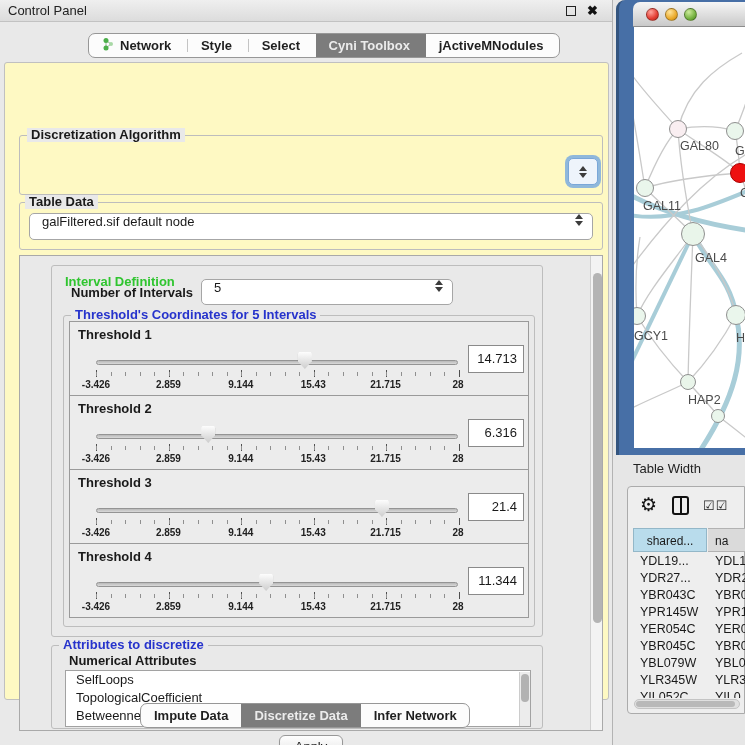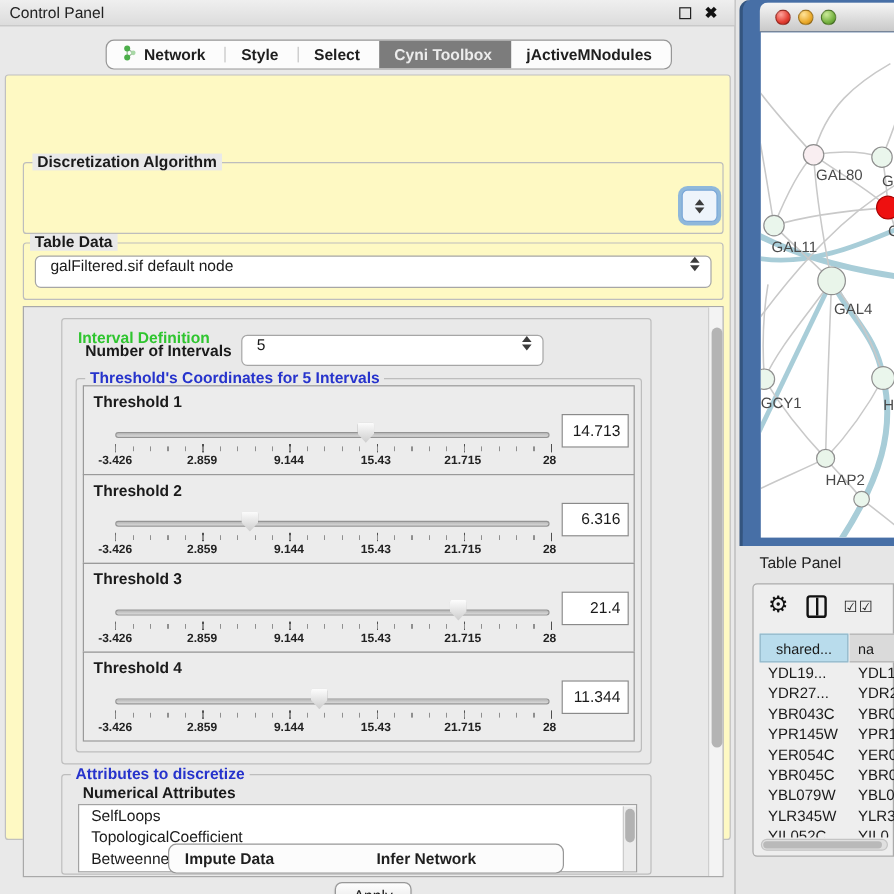--- a/index.html
+++ b/index.html
@@ -303,20 +303,23 @@
           <div id="attr-vthumb"></div>
         </div>
       </div>
 
       <div id="apply-btn">Apply</div>
     </div>
 
     <div id="bottom-tabs" class="tabbar">
         <div class="tab">
           <span>Impute Data</span>
+        </div>
+        <div class="tab sel">
+          <span>Discretize Data</span>
         </div>
         <div class="tab">
           <span>Infer Network</span>
         </div>
       </div>
   </div>
 
   <div id="net-window">
     <div id="net-titlebar">
       <span class="tl" id="tl-red"></span>
@@ -372,21 +375,21 @@
           <span class="net-label" style="left: 0px; top: 302px;">GCY1</span>
           <div class="net-node" style="left: 92px; top: 278px; width: 20px; height: 20px; background: rgb(234, 246, 236);"></div>
           <span class="net-label" style="left: 102px; top: 304px;">H</span>
           <div class="net-node" style="left: 46px; top: 347px; width: 16px; height: 16px; background: rgb(233, 245, 234);"></div>
           <span class="net-label" style="left: 54px; top: 366px;">HAP2</span>
           <div class="net-node" style="left: 77px; top: 382px; width: 14px; height: 14px; background: rgb(234, 246, 236);"></div>
         </div>
     </div>
   </div>
 
-  <span id="tp-title">Table Panel</span>
+  <span id="tp-title">Table Width</span>
 
   <div id="table-window">
     <div id="tp-toolbar">
       <span id="gear-ico">⚙</span>
       <span id="cols-ico"></span>
       <span id="checks-ico">☑☑</span>
     </div>
     <div id="th-1" class="th-cell">shared...</div>
     <div id="th-2" class="th-cell">na</div>
     <div id="table-rows">

